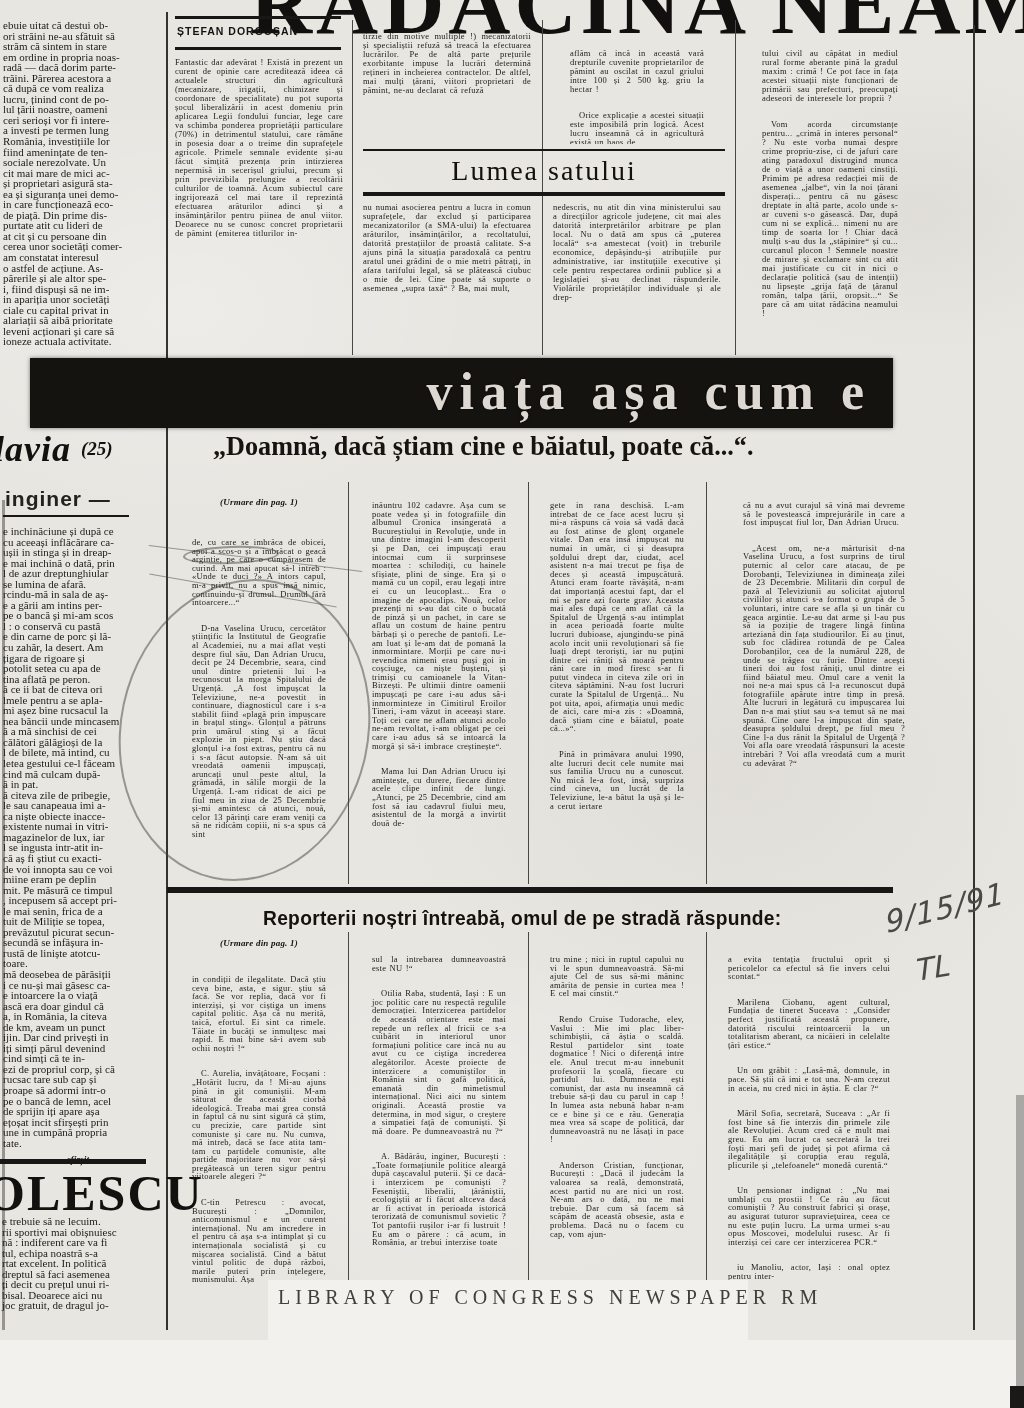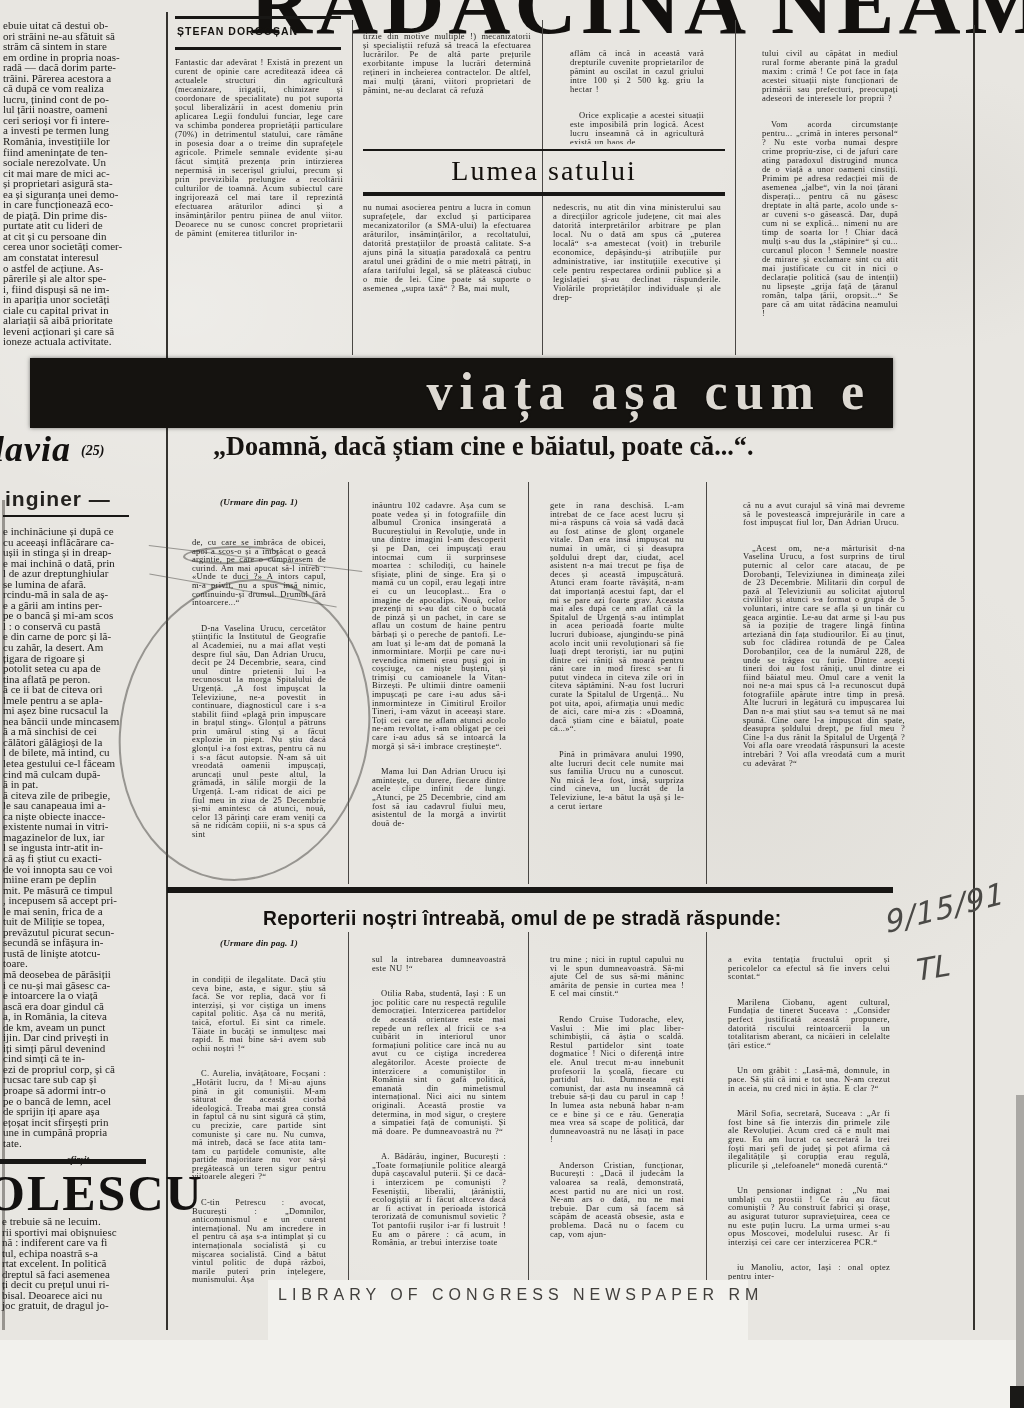--- a/index.html
+++ b/index.html
@@ -39,41 +39,41 @@
 
   .lumea-title{position:absolute;text-align:center;font-size:28px;letter-spacing:2px;color:#14110d;}
 
   .banner{position:absolute;left:30px;top:358px;width:863px;height:70px;background:#151310;
     box-shadow:0 0 4px rgba(0,0,0,.5);}
   .banner-text{position:absolute;right:22px;top:4px;font-size:52px;font-weight:700;letter-spacing:7px;
     color:#ddd9d2;font-family:"Liberation Serif",serif;text-shadow:0 0 2px #000;text-align:right;}
 
   .lavia{position:absolute;left:-6px;top:428px;font-size:36px;font-weight:700;font-style:italic;
     letter-spacing:1px;color:#131110;}
-  .lavia-num{font-size:14px;font-style:italic;font-weight:700;vertical-align:6px;letter-spacing:0;}
+  .lavia-num{font-size:19px;font-style:italic;font-weight:700;vertical-align:6px;letter-spacing:0;}
   .headline{position:absolute;left:213px;top:431px;width:690px;font-size:27px;font-weight:700;
     letter-spacing:0px;color:#161310;white-space:nowrap;transform:scaleX(.97);transform-origin:left;}
 
   .inginer{position:absolute;left:5px;top:487px;font-family:"Liberation Sans",sans-serif;
     font-size:21px;font-weight:700;letter-spacing:1px;color:#24221f;}
 
   .sfirsit{position:absolute;text-align:center;font-weight:700;font-style:italic;font-size:9.5px;color:#1a1917;margin-top:6px;}
 
   .olescu{position:absolute;left:-14px;top:1164px;font-size:50px;font-weight:700;letter-spacing:2px;
     color:#131110;font-family:"Liberation Serif",serif;}
 
   .vox-header{position:absolute;left:263px;top:907px;font-family:"Liberation Sans",sans-serif;
     font-weight:700;font-size:20px;letter-spacing:.3px;color:#14110e;white-space:nowrap;transform:scaleX(.96);transform-origin:left;}
 
   .hand{position:absolute;font-family:"DejaVu Sans",sans-serif;font-style:italic;color:#4a4946;}
   .hand.date{left:884px;top:890px;font-size:30px;transform:rotate(-14deg) skewX(-8deg);letter-spacing:1px;}
   .hand.tl{left:916px;top:950px;font-size:30px;transform:rotate(-10deg) skewX(-6deg);}
 
-  .stamp{position:absolute;left:278px;top:1286px;font-family:Liberation Sans, sans-serif;
-    font-size:16px;letter-spacing:5px;color:#413f3c;white-space:nowrap;text-align:center;}
+  .stamp{position:absolute;left:278px;top:1286px;font-family:Liberation Serif, serif;
+    font-size:20px;letter-spacing:5px;color:#413f3c;white-space:nowrap;text-align:center;}
 
   .whitepatch{position:absolute;background:#f2f1ed;}
   .pen{position:absolute;border:2px solid rgba(70,68,64,.5);border-radius:50%;}
   .penline{position:absolute;border-top:1.5px solid rgba(70,68,64,.5);}
   .edge{position:absolute;background:#55524e;opacity:.55;}
 </style>
 </head>
 <body>
 
 <div class="page">

